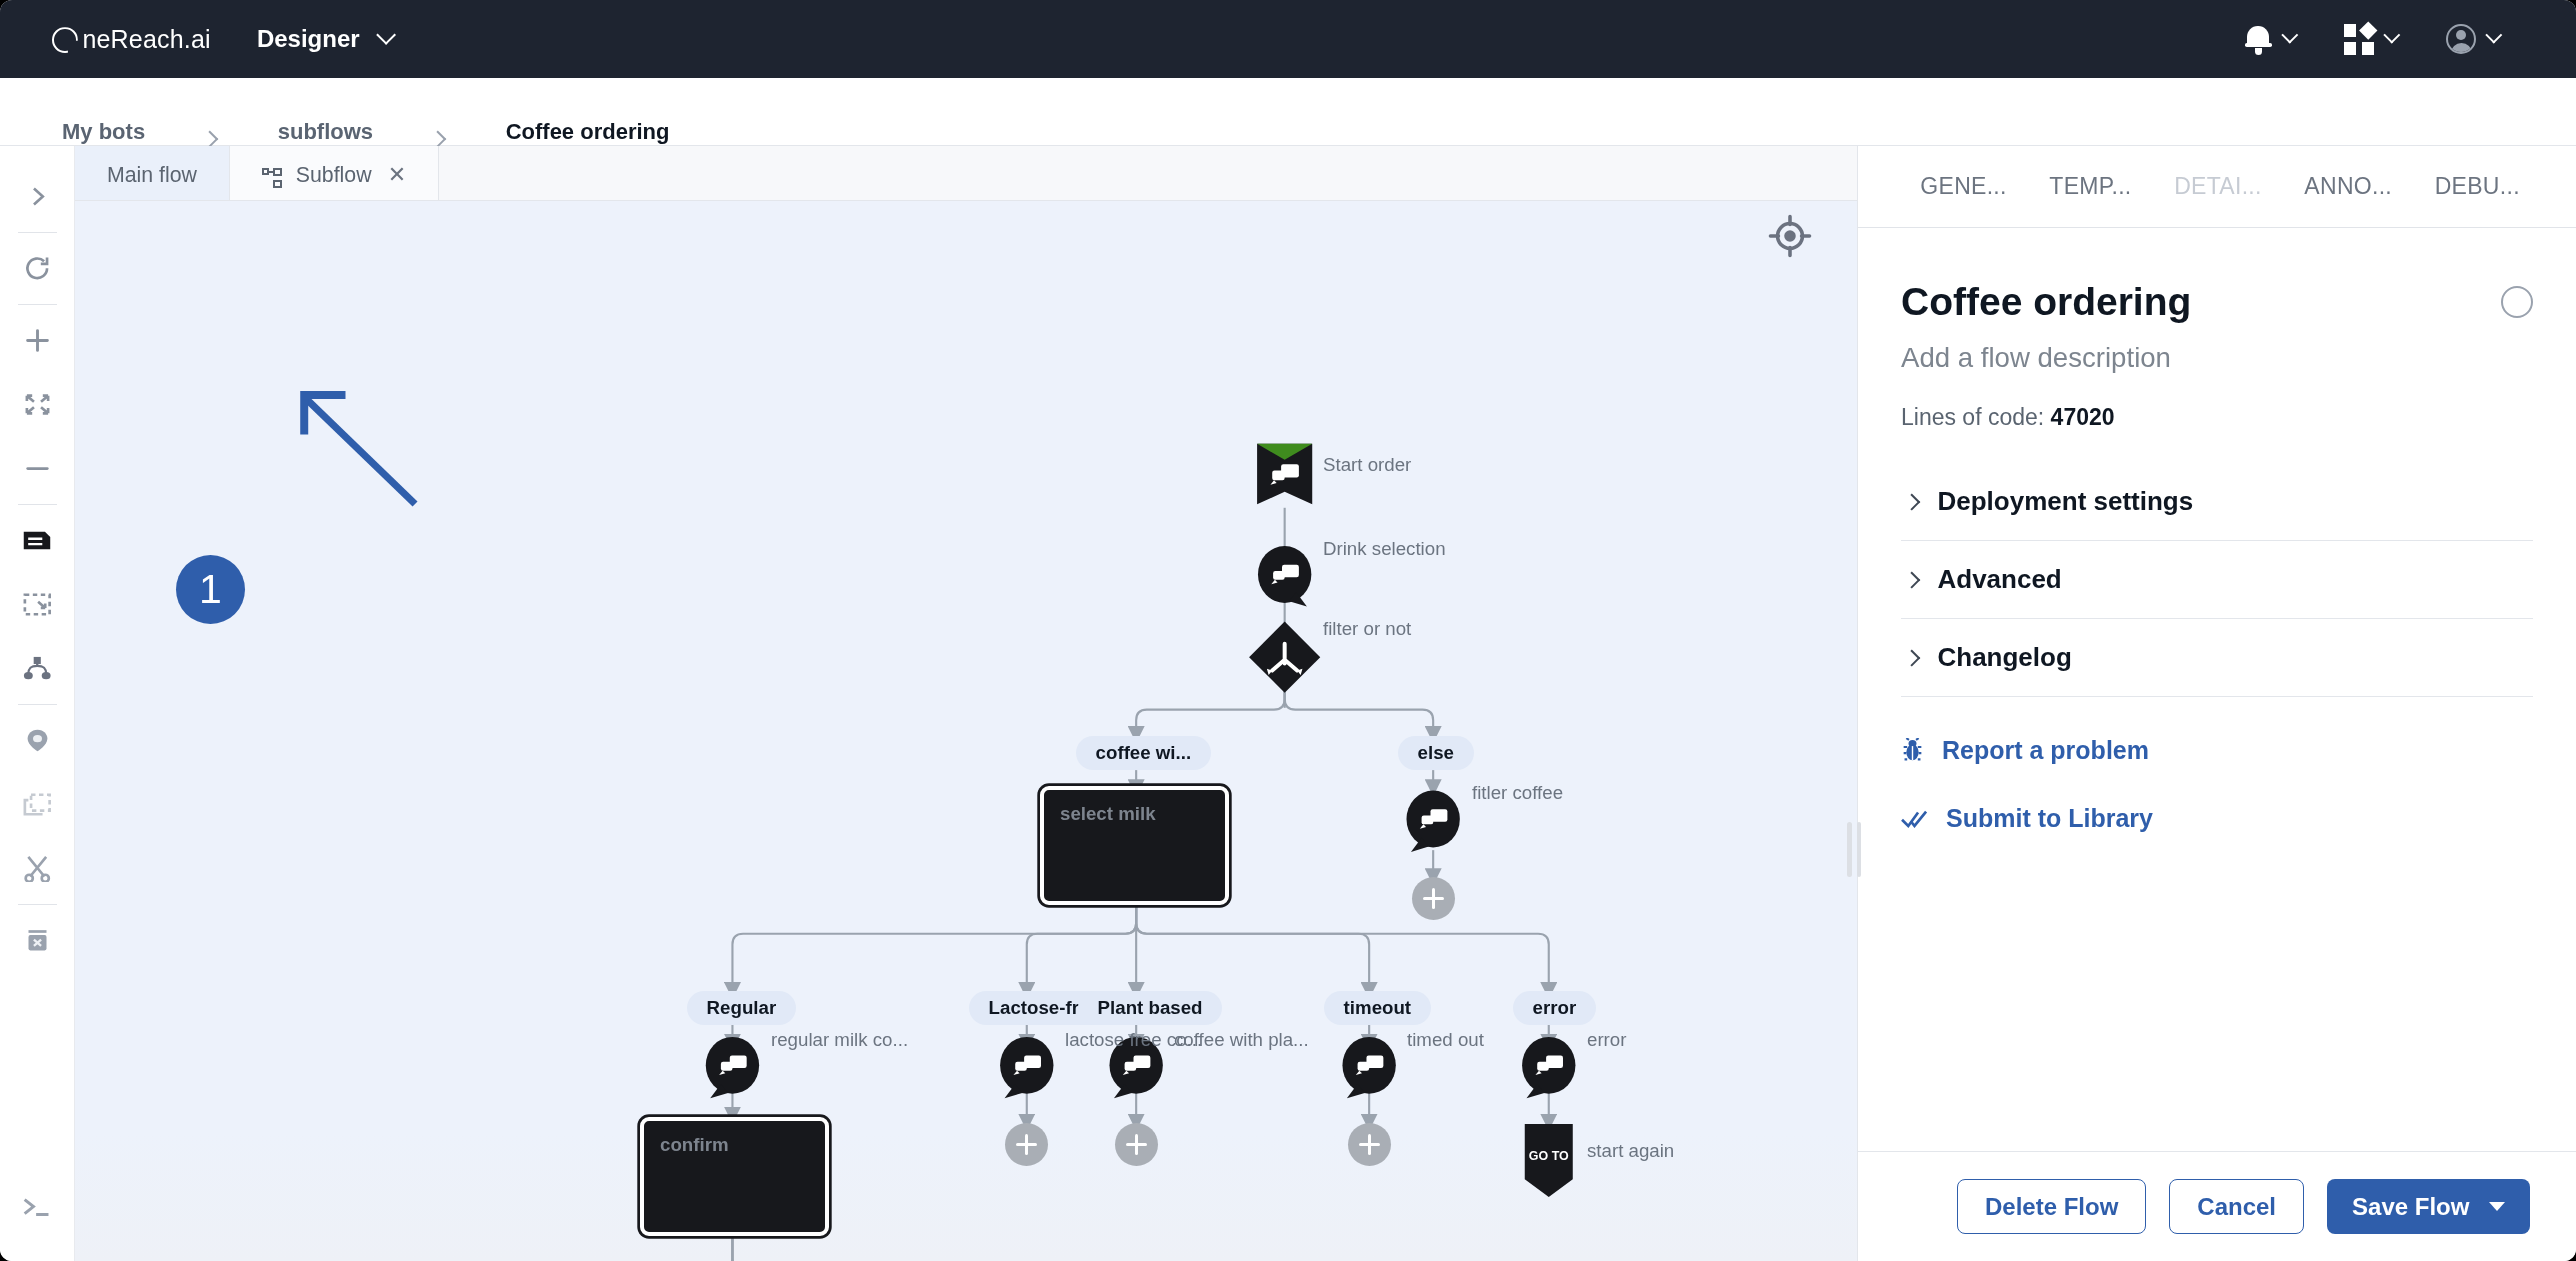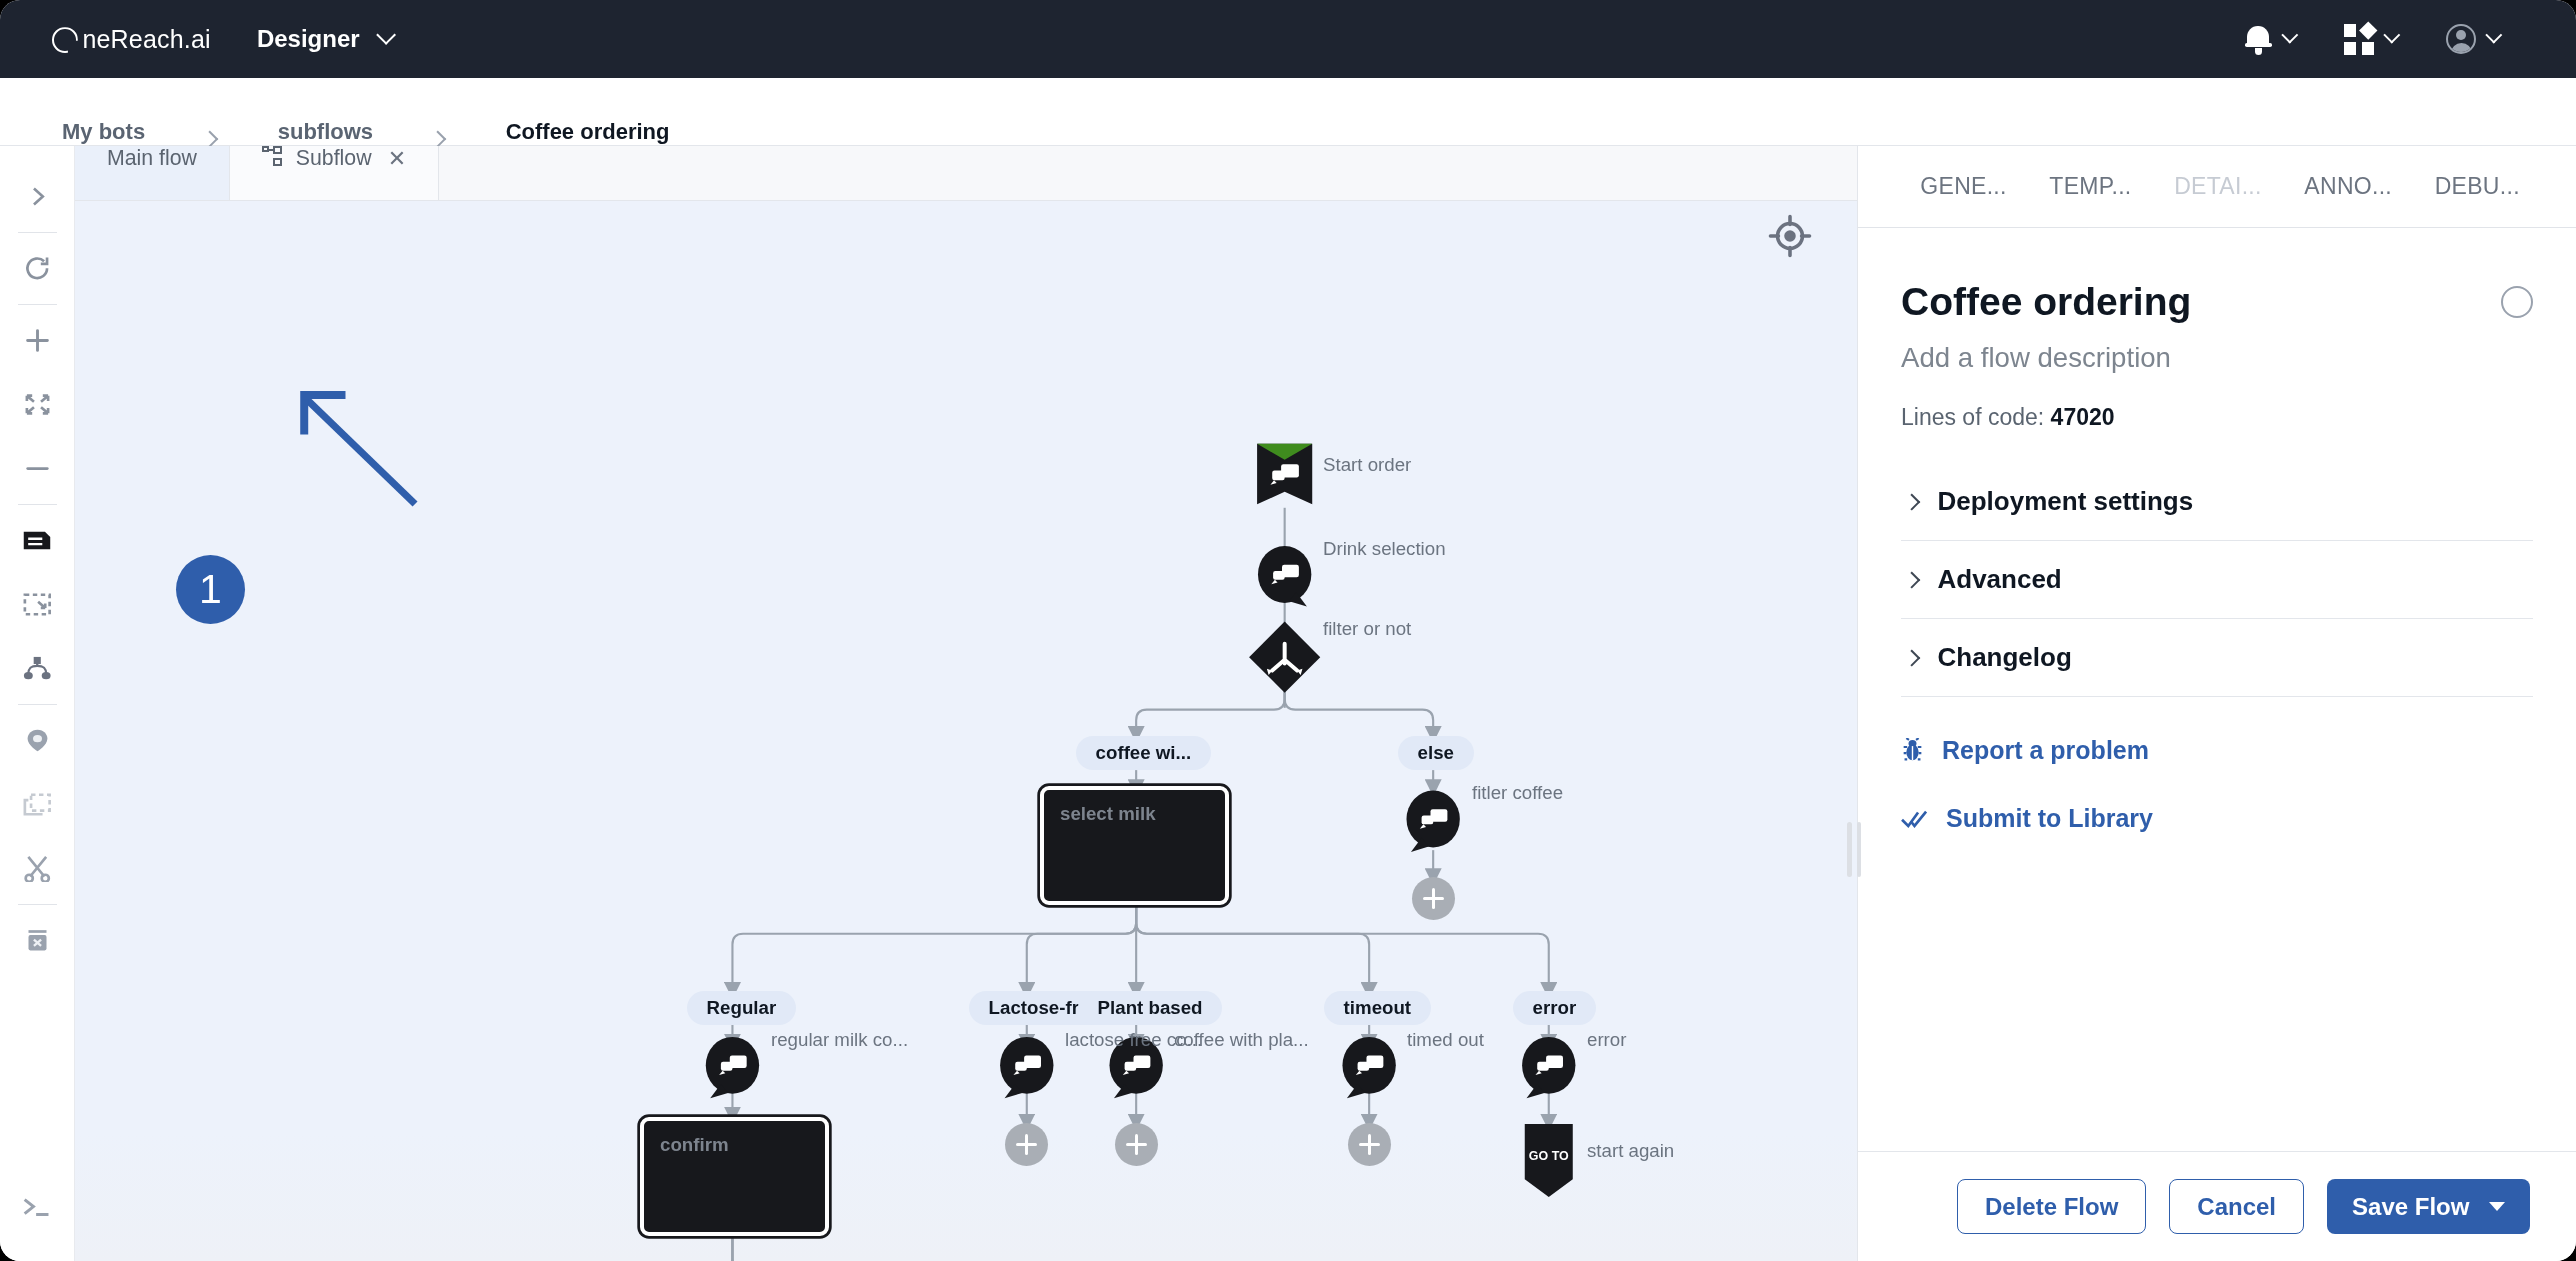--- a/index.html
+++ b/index.html
@@ -4,21 +4,21 @@
 <style>
   * { box-sizing: border-box; margin: 0; padding: 0; }
   html, body {
     width: 2576px; height: 1261px;
     background: #000; overflow: hidden;
     font-family: "Liberation Sans", sans-serif;
   }
   #app {
     position: absolute; inset: 0;
     background: #fff;
-    border-radius: 20px;
+    border-radius: 12px;
     overflow: hidden;
     display: flex; flex-direction: column;
   }
 
   
   .topbar {
     height: 78px; background: #1e2430;
     display: flex; align-items: center; flex: 0 0 78px;
     position: relative;
   }
@@ -117,22 +117,22 @@
   .rail-btn svg { display:block; }
 
   
   .canvas-wrap { flex: 1; position: relative; min-width: 0; background:#fff; }
   .tabstrip {
     height: 55px; display: flex; align-items: flex-end;
     background: #fff; border-bottom: 0.9px solid #e3e6eb;
     position: relative; z-index: 4;
   }
   .ftab {
-    height: 54px; display: flex; align-items: flex-start; gap: 12.5px;
-    padding: 0 32px; font-size: 21.3px; color: #5b6470;
+    height: 54px; display: flex; align-items: flex-end; gap: 12.5px;
+    padding: 12px 32px; font-size: 21.3px; color: #5b6470;
     background: #eaf0fa;
   }
   .ftab.active { background: #fafbfd; border-left:0.9px solid #e3e6eb; border-right:0.9px solid #e3e6eb; }
   .tab-x { font-size: 22px; color:#6b7380; margin-left: 3.6px; }
   .tabstrip-rest { flex:1; background:#f7f8fa; height:54px; }
   .icon-subflow { width: 21.3px; height: 19.6px; position: relative; }
   .icon-subflow i { position:absolute; border: 2.1px solid #5b6470; display:block; }
   .icon-subflow i:nth-child(1){ left:0; top:0; width:7.1px; height:6.2px; }
   .icon-subflow i:nth-child(2){ left:10.7px; top:0; width:9.8px; height:8px; }
   .icon-subflow i:nth-child(3){ left:10.7px; top:11.6px; width:9.8px; height:8px; }

